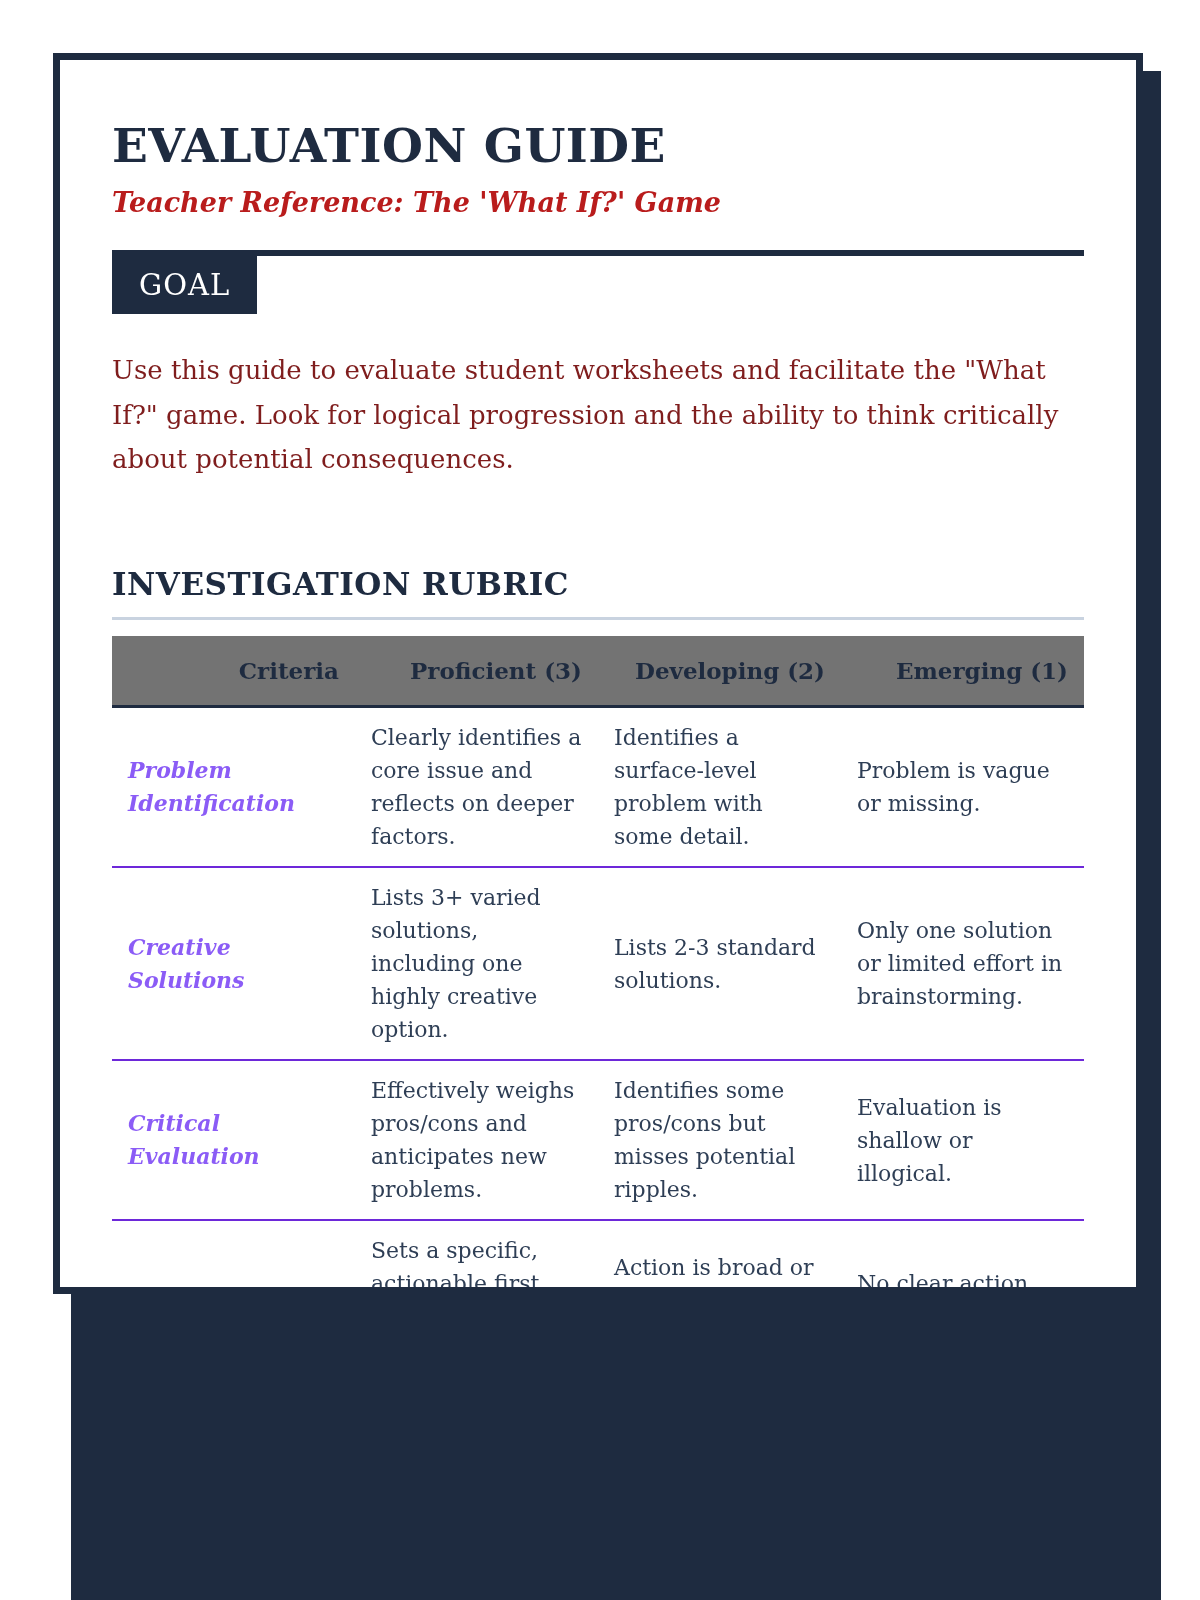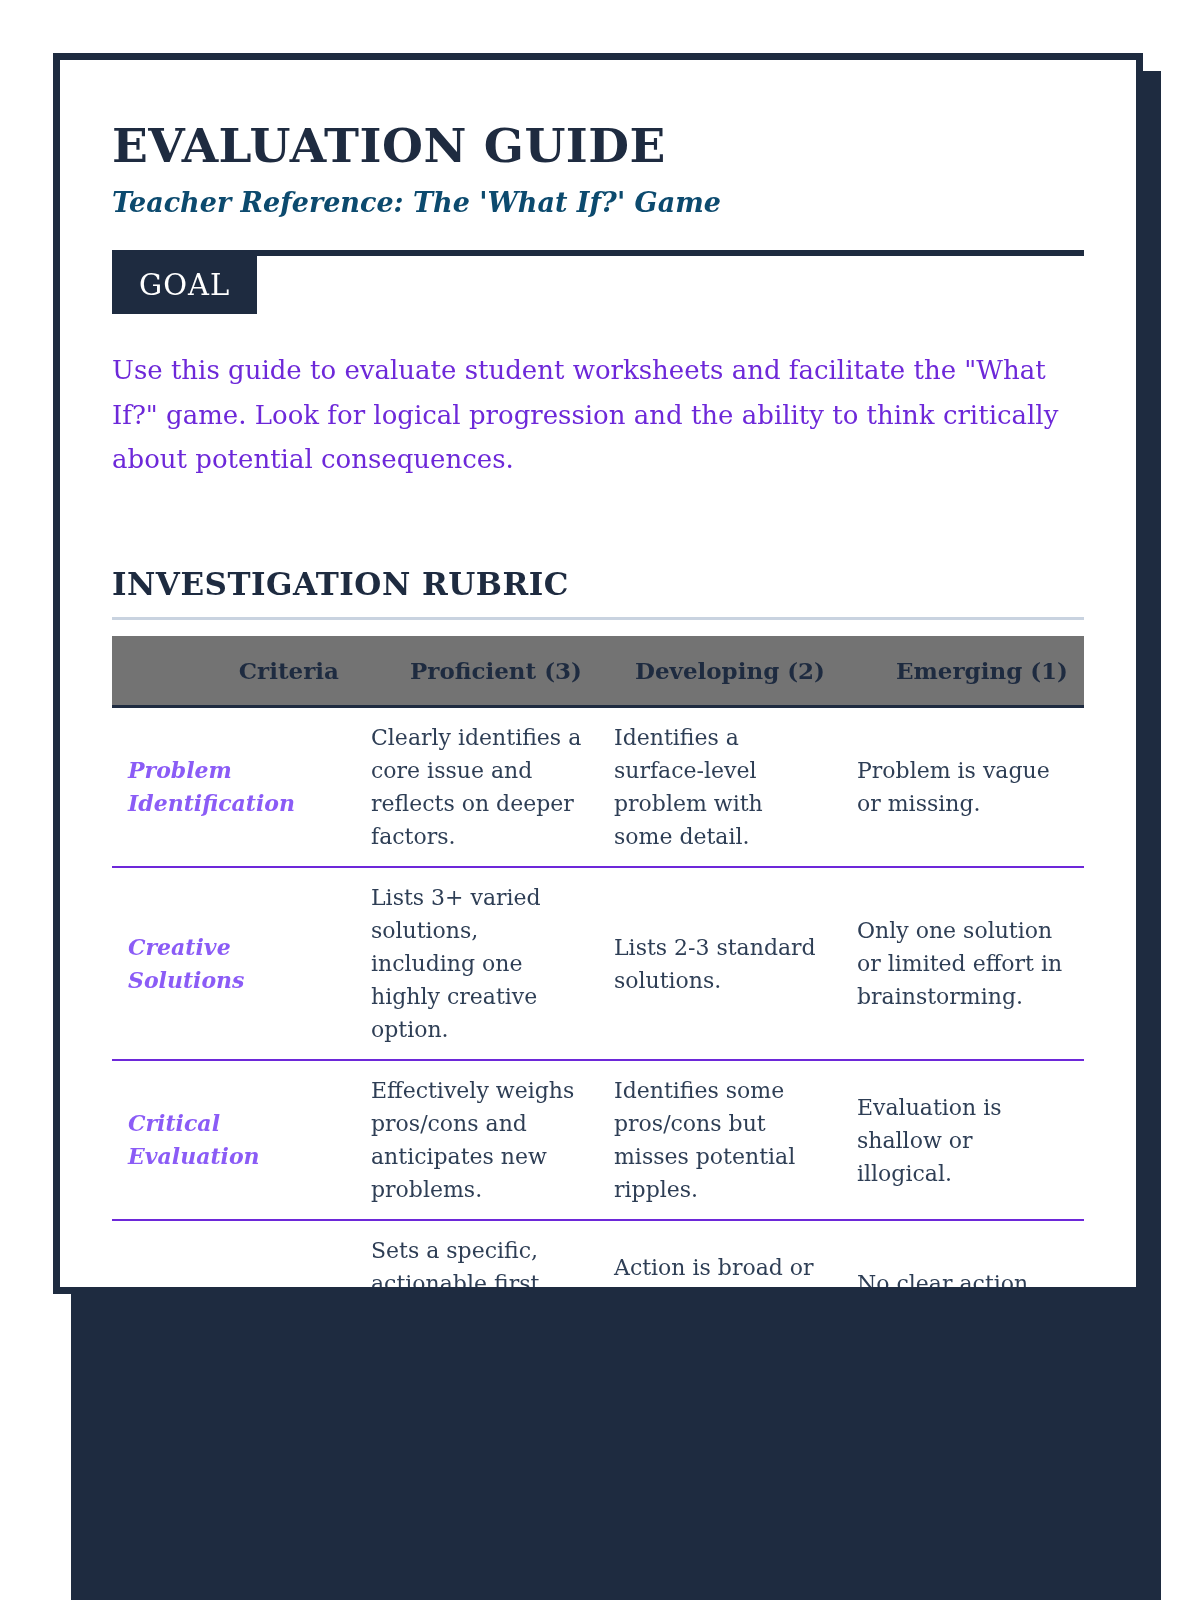--- a/index.html
+++ b/index.html
@@ -31,42 +31,42 @@
     font-size: 47px;
     font-weight: 700;
     letter-spacing: 0.5px;
     color: #1e2b40;
   }
   .doc-subtitle {
     margin: 14px 0 0 0;
     font-size: 27px;
     font-weight: 700;
     font-style: italic;
-    color: #0c4a6e;
+    color: #b91c1c;
   }
   .title-rule {
     border: none;
     height: 6px;
     background: #1e2b40;
     margin: 32px 0 0 0;
   }
 
   .goal-badge {
     display: inline-block;
     background: #1e2b40;
     color: #ffffff;
     font-size: 29px;
     letter-spacing: 1px;
     padding: 12px 27px;
   }
   .goal-text {
     margin: 34px 0 0 0;
     font-size: 26px;
     line-height: 1.72;
-    color: #6d28d9;
+    color: #7f1d1d;
     max-width: 970px;
   }
 
   .rubric-heading {
     margin: 84px 0 0 0;
     font-size: 31px;
     font-weight: 700;
     letter-spacing: 0.5px;
     color: #1e2b40;
     padding-bottom: 15px;

